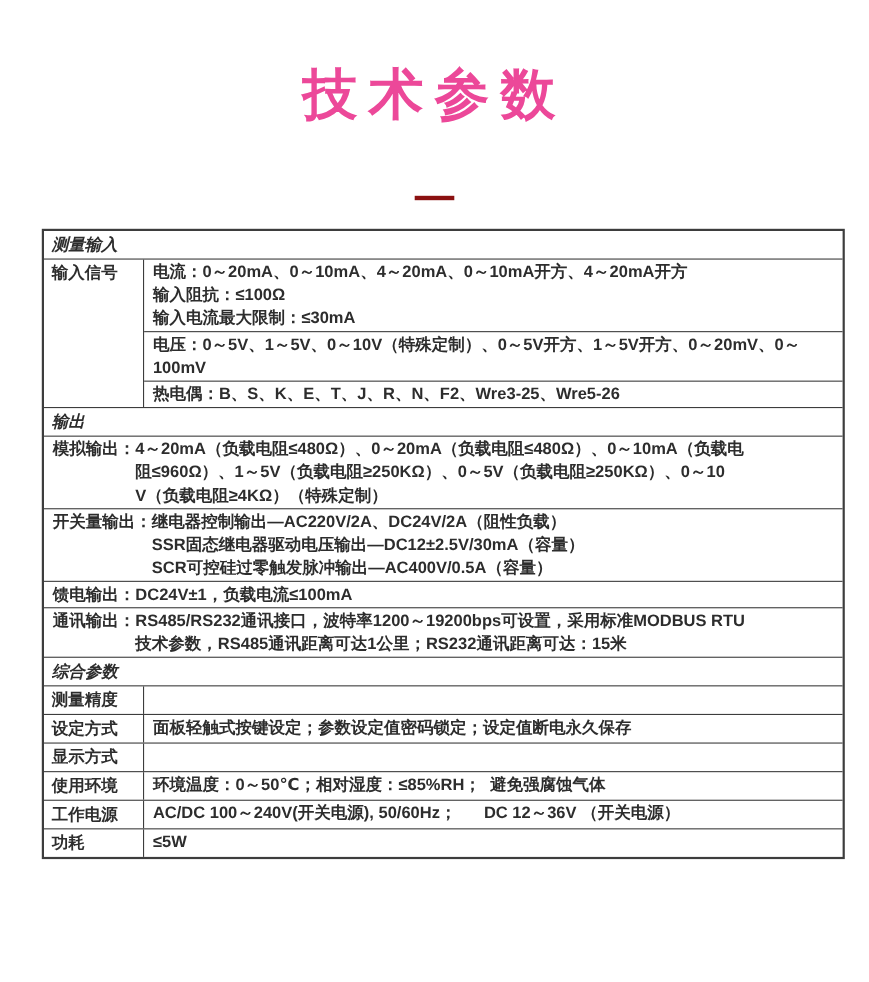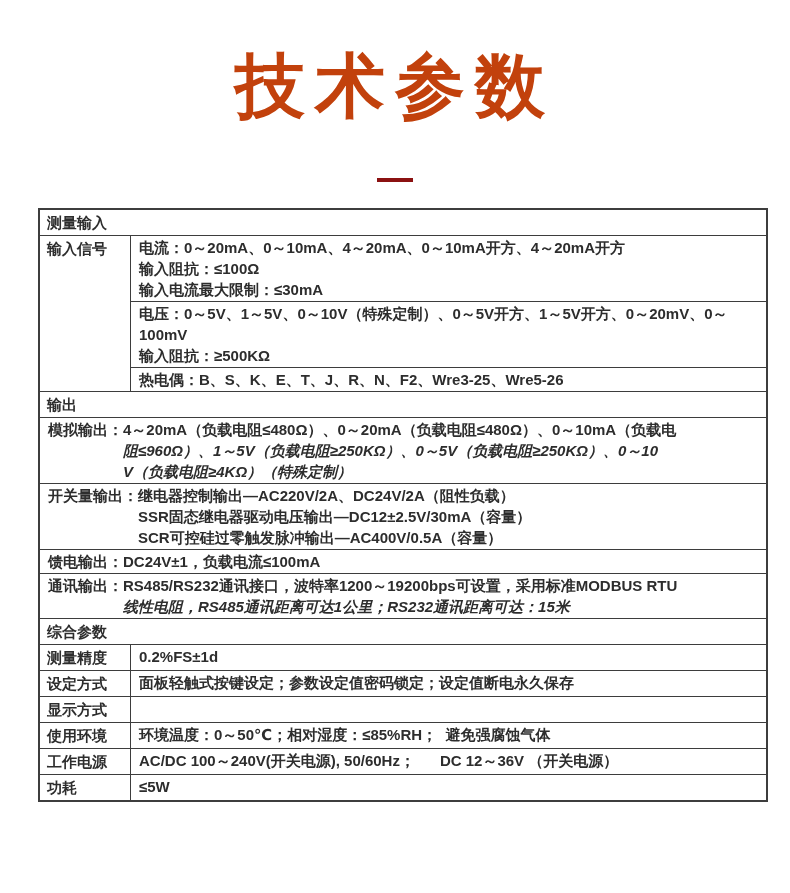--- a/index.html
+++ b/index.html
@@ -10,25 +10,25 @@
   body {
     width: 790px;
     height: 893px;
     overflow: hidden;
     font-family: "Liberation Sans", "DejaVu Sans", sans-serif;
     color: #2d2d2d;
   }
   .page-title {
     margin: 38px 0 0 0;
     text-align: center;
-    font-size: 70px;
+    font-size: 50px;
     line-height: 96px;
     font-weight: bold;
     letter-spacing: 10px;
-    color: #c2410c;
+    color: #ec4899;
     white-space: nowrap;
   }
   .title-dash {
     width: 36px;
     height: 4px;
     background: #8b1111;
     margin: 44px auto 0 auto;
   }
   .spec-table {
     margin: 26px 22px 0 38px;
@@ -40,20 +40,21 @@
   }
   .row {
     display: flex;
     border-top: 1.5px solid #3d3d3d;
   }
   .row:first-child { border-top: none; }
   .sec-cell {
     flex: 1;
     padding: 2px 6px 2px 7px;
     line-height: 21px;
+    font-style: italic;
   }
   .label-cell {
     flex: none;
     width: 81px;
     padding: 2px 2px 2px 7px;
     line-height: 21px;
     border-right: 1.5px solid #3d3d3d;
   }
   .content-cell {
     flex: 1;
@@ -61,21 +62,21 @@
   }
   .group {
     padding: 1px 4px 1px 8px;
     border-top: 1.5px solid #3d3d3d;
   }
   .group:first-child { border-top: none; }
   .line {
     line-height: 21px;
     white-space: pre-wrap;
   }
-  .cont75 { padding-left: 75px; font-style: italic; }
+  .cont75 { padding-left: 75px; }
   .cont90 { padding-left: 90px; }
 </style>
 </head>
 <body>
 
 <div>
 
   <h1 class="page-title">技术参数</h1>
   <div class="title-dash"></div>
 
@@ -88,21 +89,20 @@
     <div class="row">
       <div class="label-cell">输入信号</div>
       <div class="content-cell">
         <div class="group">
           <div class="line">电流：0～20mA、0～10mA、4～20mA、0～10mA开方、4～20mA开方</div>
           <div class="line">输入阻抗：≤100Ω</div>
           <div class="line">输入电流最大限制：≤30mA</div>
         </div>
         <div class="group">
           <div class="line">电压：0～5V、1～5V、0～10V（特殊定制）、0～5V开方、1～5V开方、0～20mV、0～100mV</div>
-          <div class="line">输入阻抗：≥500KΩ</div>
         </div>
         <div class="group">
           <div class="line">热电偶：B、S、K、E、T、J、R、N、F2、Wre3-25、Wre5-26</div>
         </div>
       </div>
     </div>
 
     <div class="row">
       <div class="sec-cell">输出</div>
     </div>
@@ -117,36 +117,31 @@
         <div class="group">
           <div class="line">开关量输出：继电器控制输出—AC220V/2A、DC24V/2A（阻性负载）</div>
           <div class="line cont90">SSR固态继电器驱动电压输出—DC12±2.5V/30mA（容量）</div>
           <div class="line cont90">SCR可控硅过零触发脉冲输出—AC400V/0.5A（容量）</div>
         </div>
         <div class="group">
           <div class="line">馈电输出：DC24V±1，负载电流≤100mA</div>
         </div>
         <div class="group">
           <div class="line">通讯输出：RS485/RS232通讯接口，波特率1200～19200bps可设置，采用标准MODBUS RTU</div>
-          <div class="line cont75">线性电阻，RS485通讯距离可达1公里；RS232通讯距离可达：15米</div>
+          <div class="line cont75">技术参数，RS485通讯距离可达1公里；RS232通讯距离可达：15米</div>
         </div>
       </div>
     </div>
 
     <div class="row">
       <div class="sec-cell">综合参数</div>
     </div>
 
     <div class="row">
       <div class="label-cell">测量精度</div>
-      <div class="content-cell">
-        <div class="group">
-          <div class="line">0.2%FS±1d</div>
-        </div>
-      </div>
     </div>
 
     <div class="row">
       <div class="label-cell">设定方式</div>
       <div class="content-cell">
         <div class="group">
           <div class="line">面板轻触式按键设定；参数设定值密码锁定；设定值断电永久保存</div>
         </div>
       </div>
     </div>

